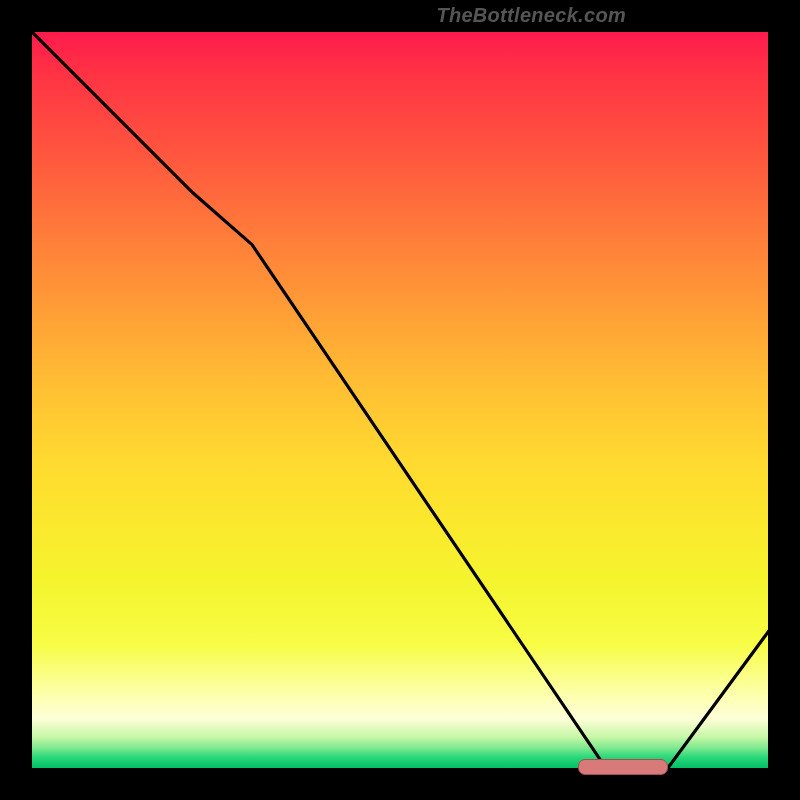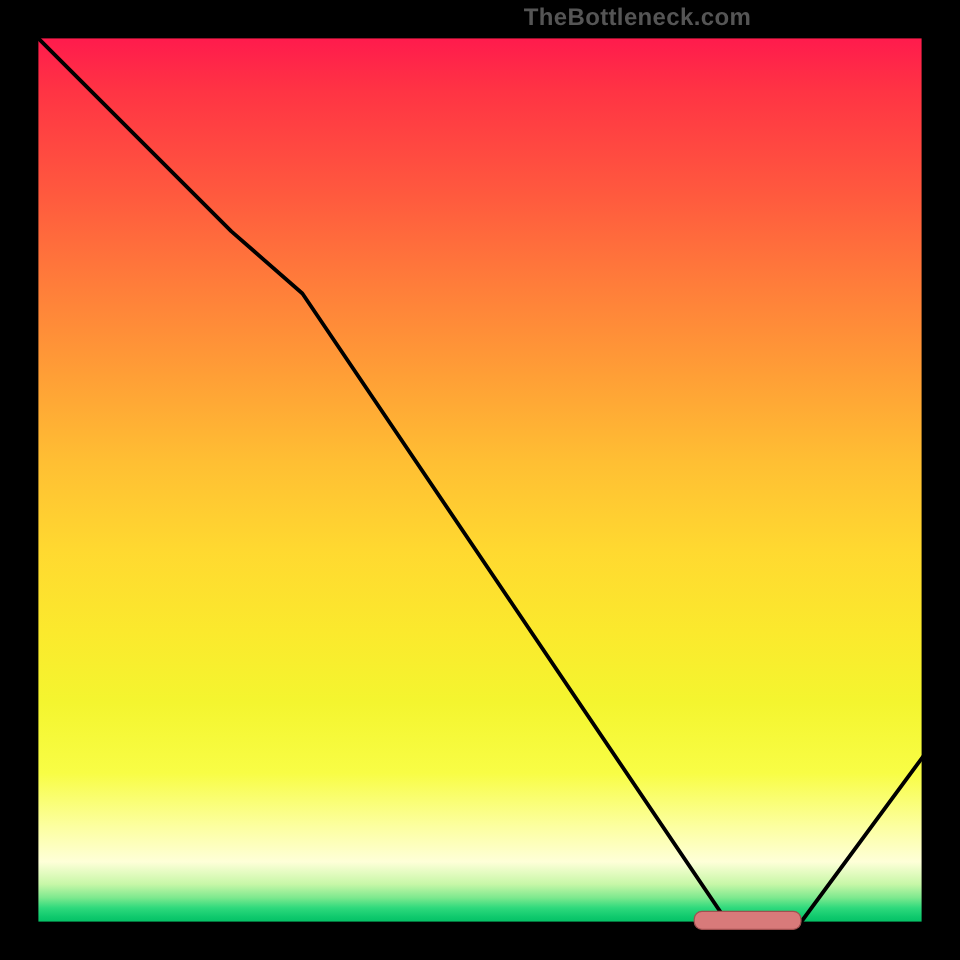--- a/index.html
+++ b/index.html
@@ -8,20 +8,21 @@
     width: 800px;
     height: 800px;
     background: #000;
     font-family: Arial, Helvetica, sans-serif;
     overflow: hidden;
   }
   .frame {
     position: relative;
     width: 636px;
     height: 800px;
+    font-style: italic;
   }
   .watermark {
     position: absolute;
     top: 4px;
     right: 10px;
     color: #555;
     font-size: 20px;
     font-weight: 600;
     letter-spacing: 0.3px;
     z-index: 5;

